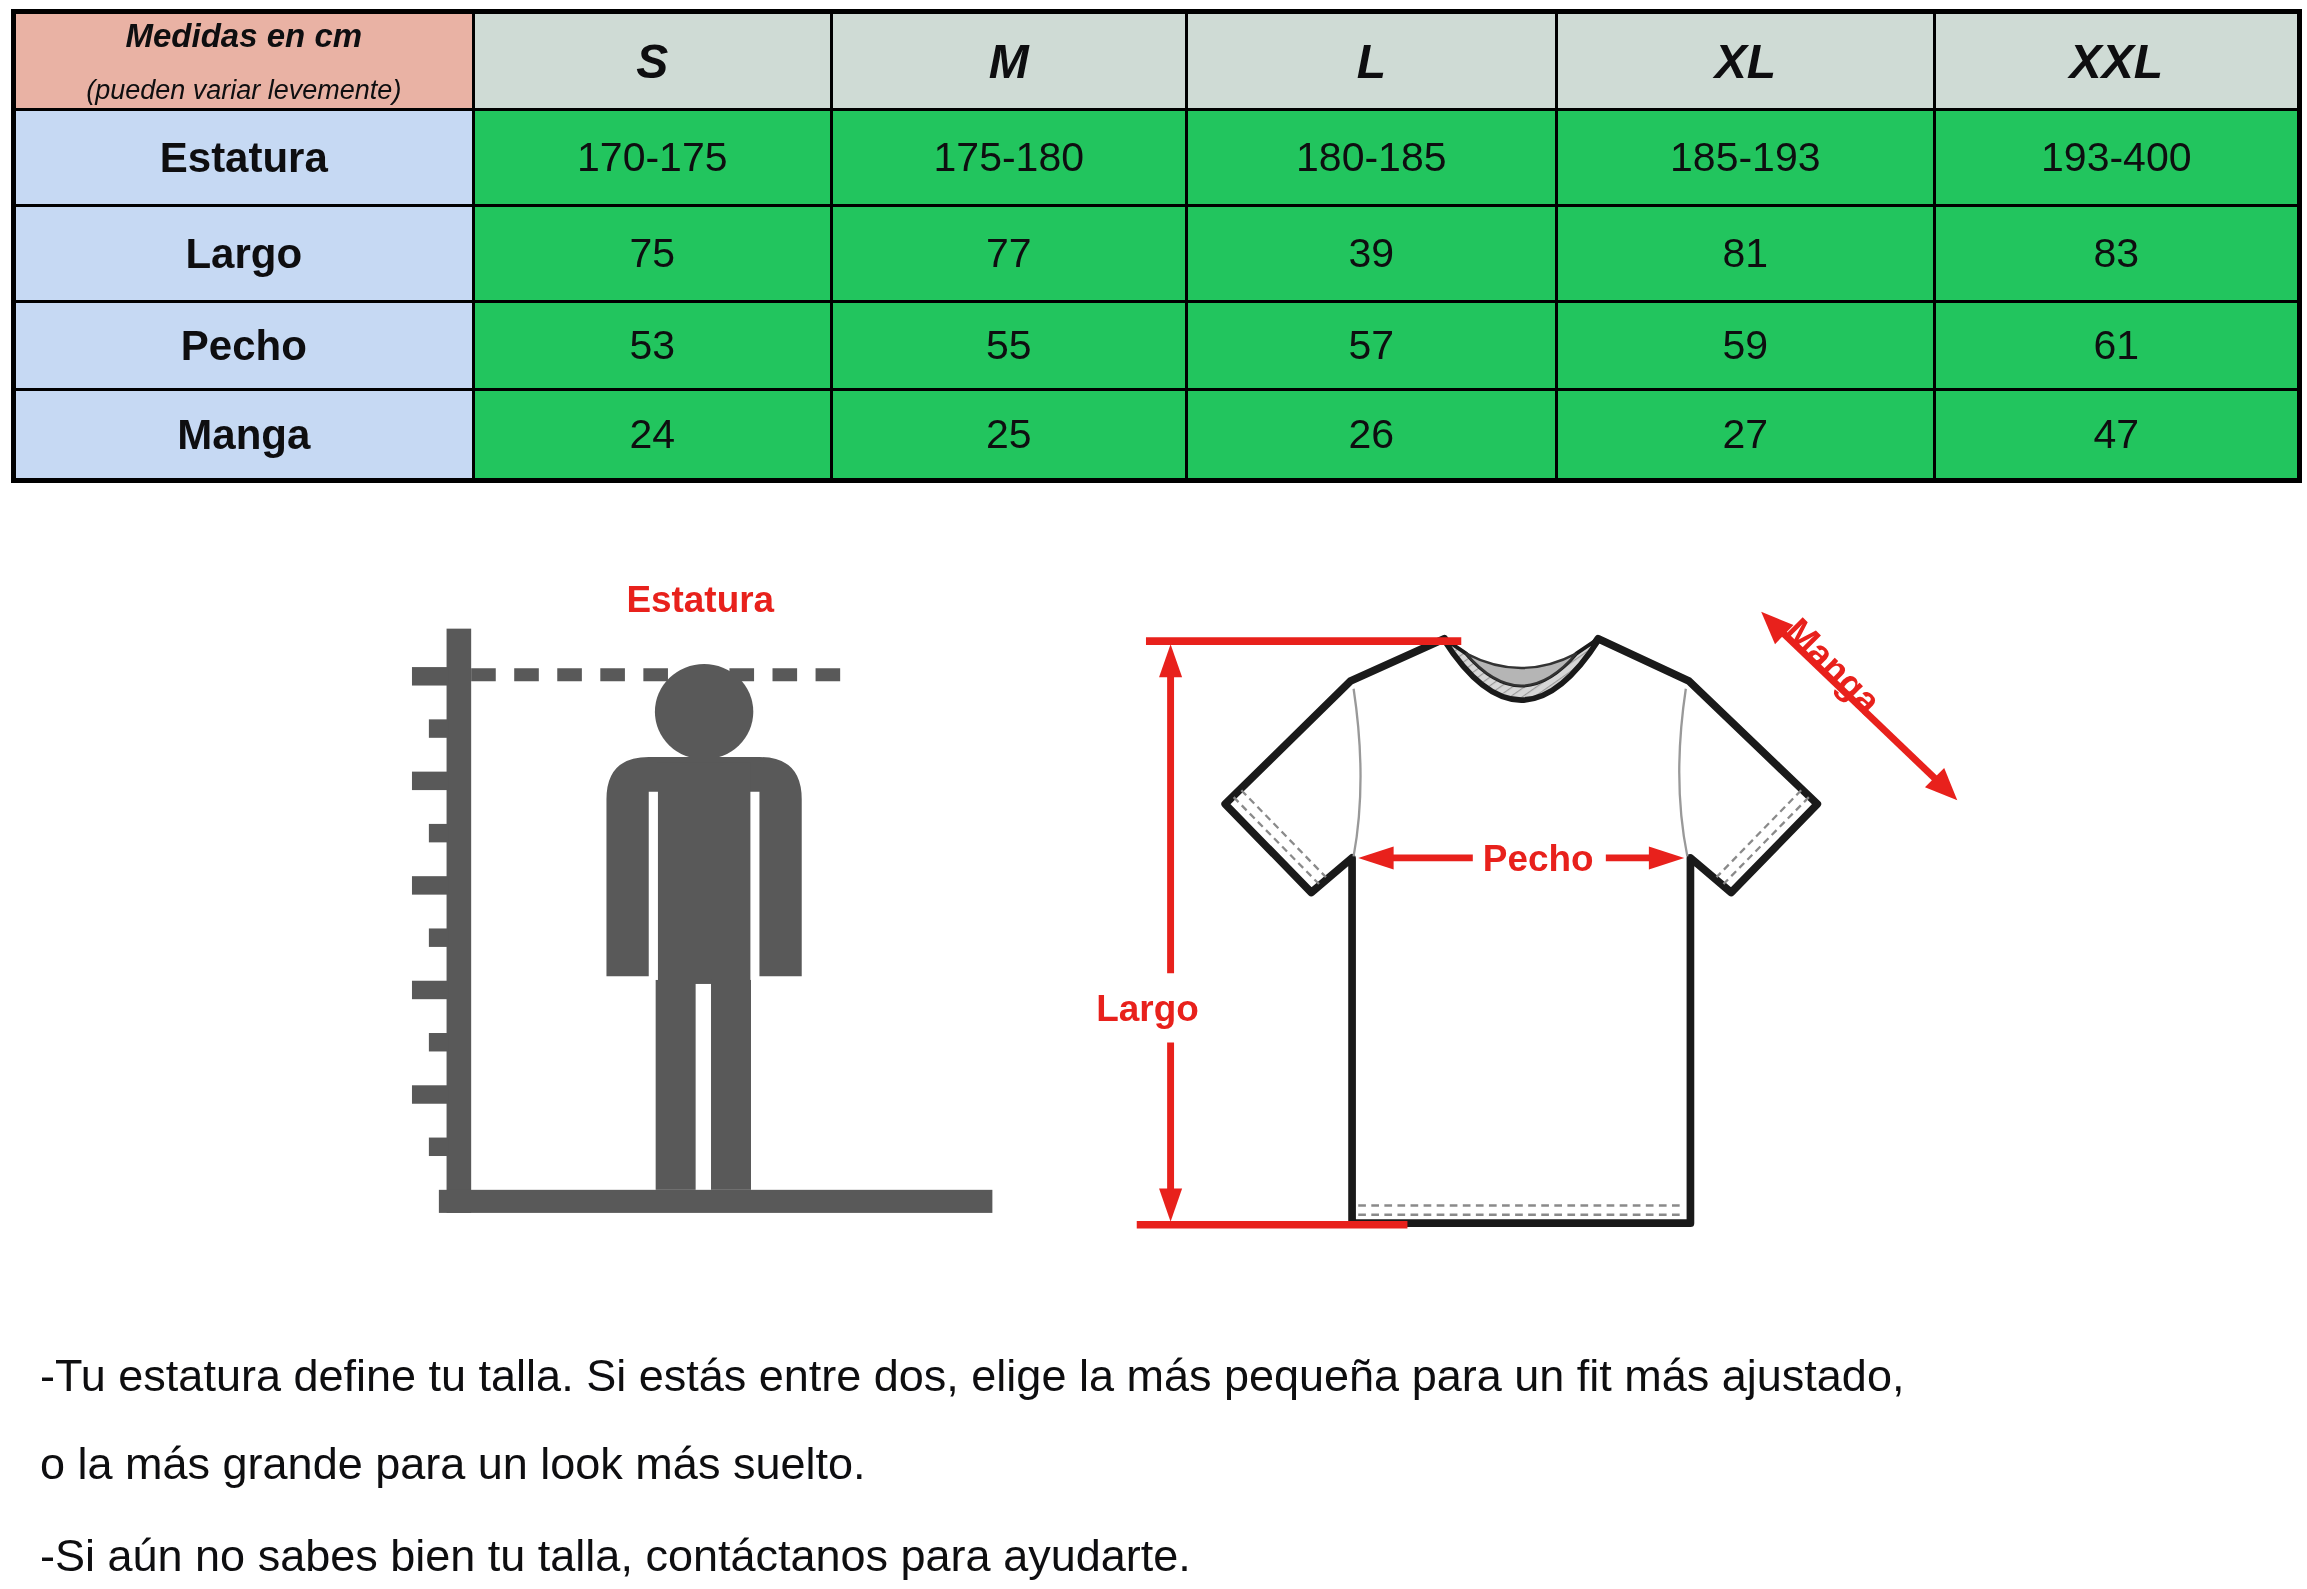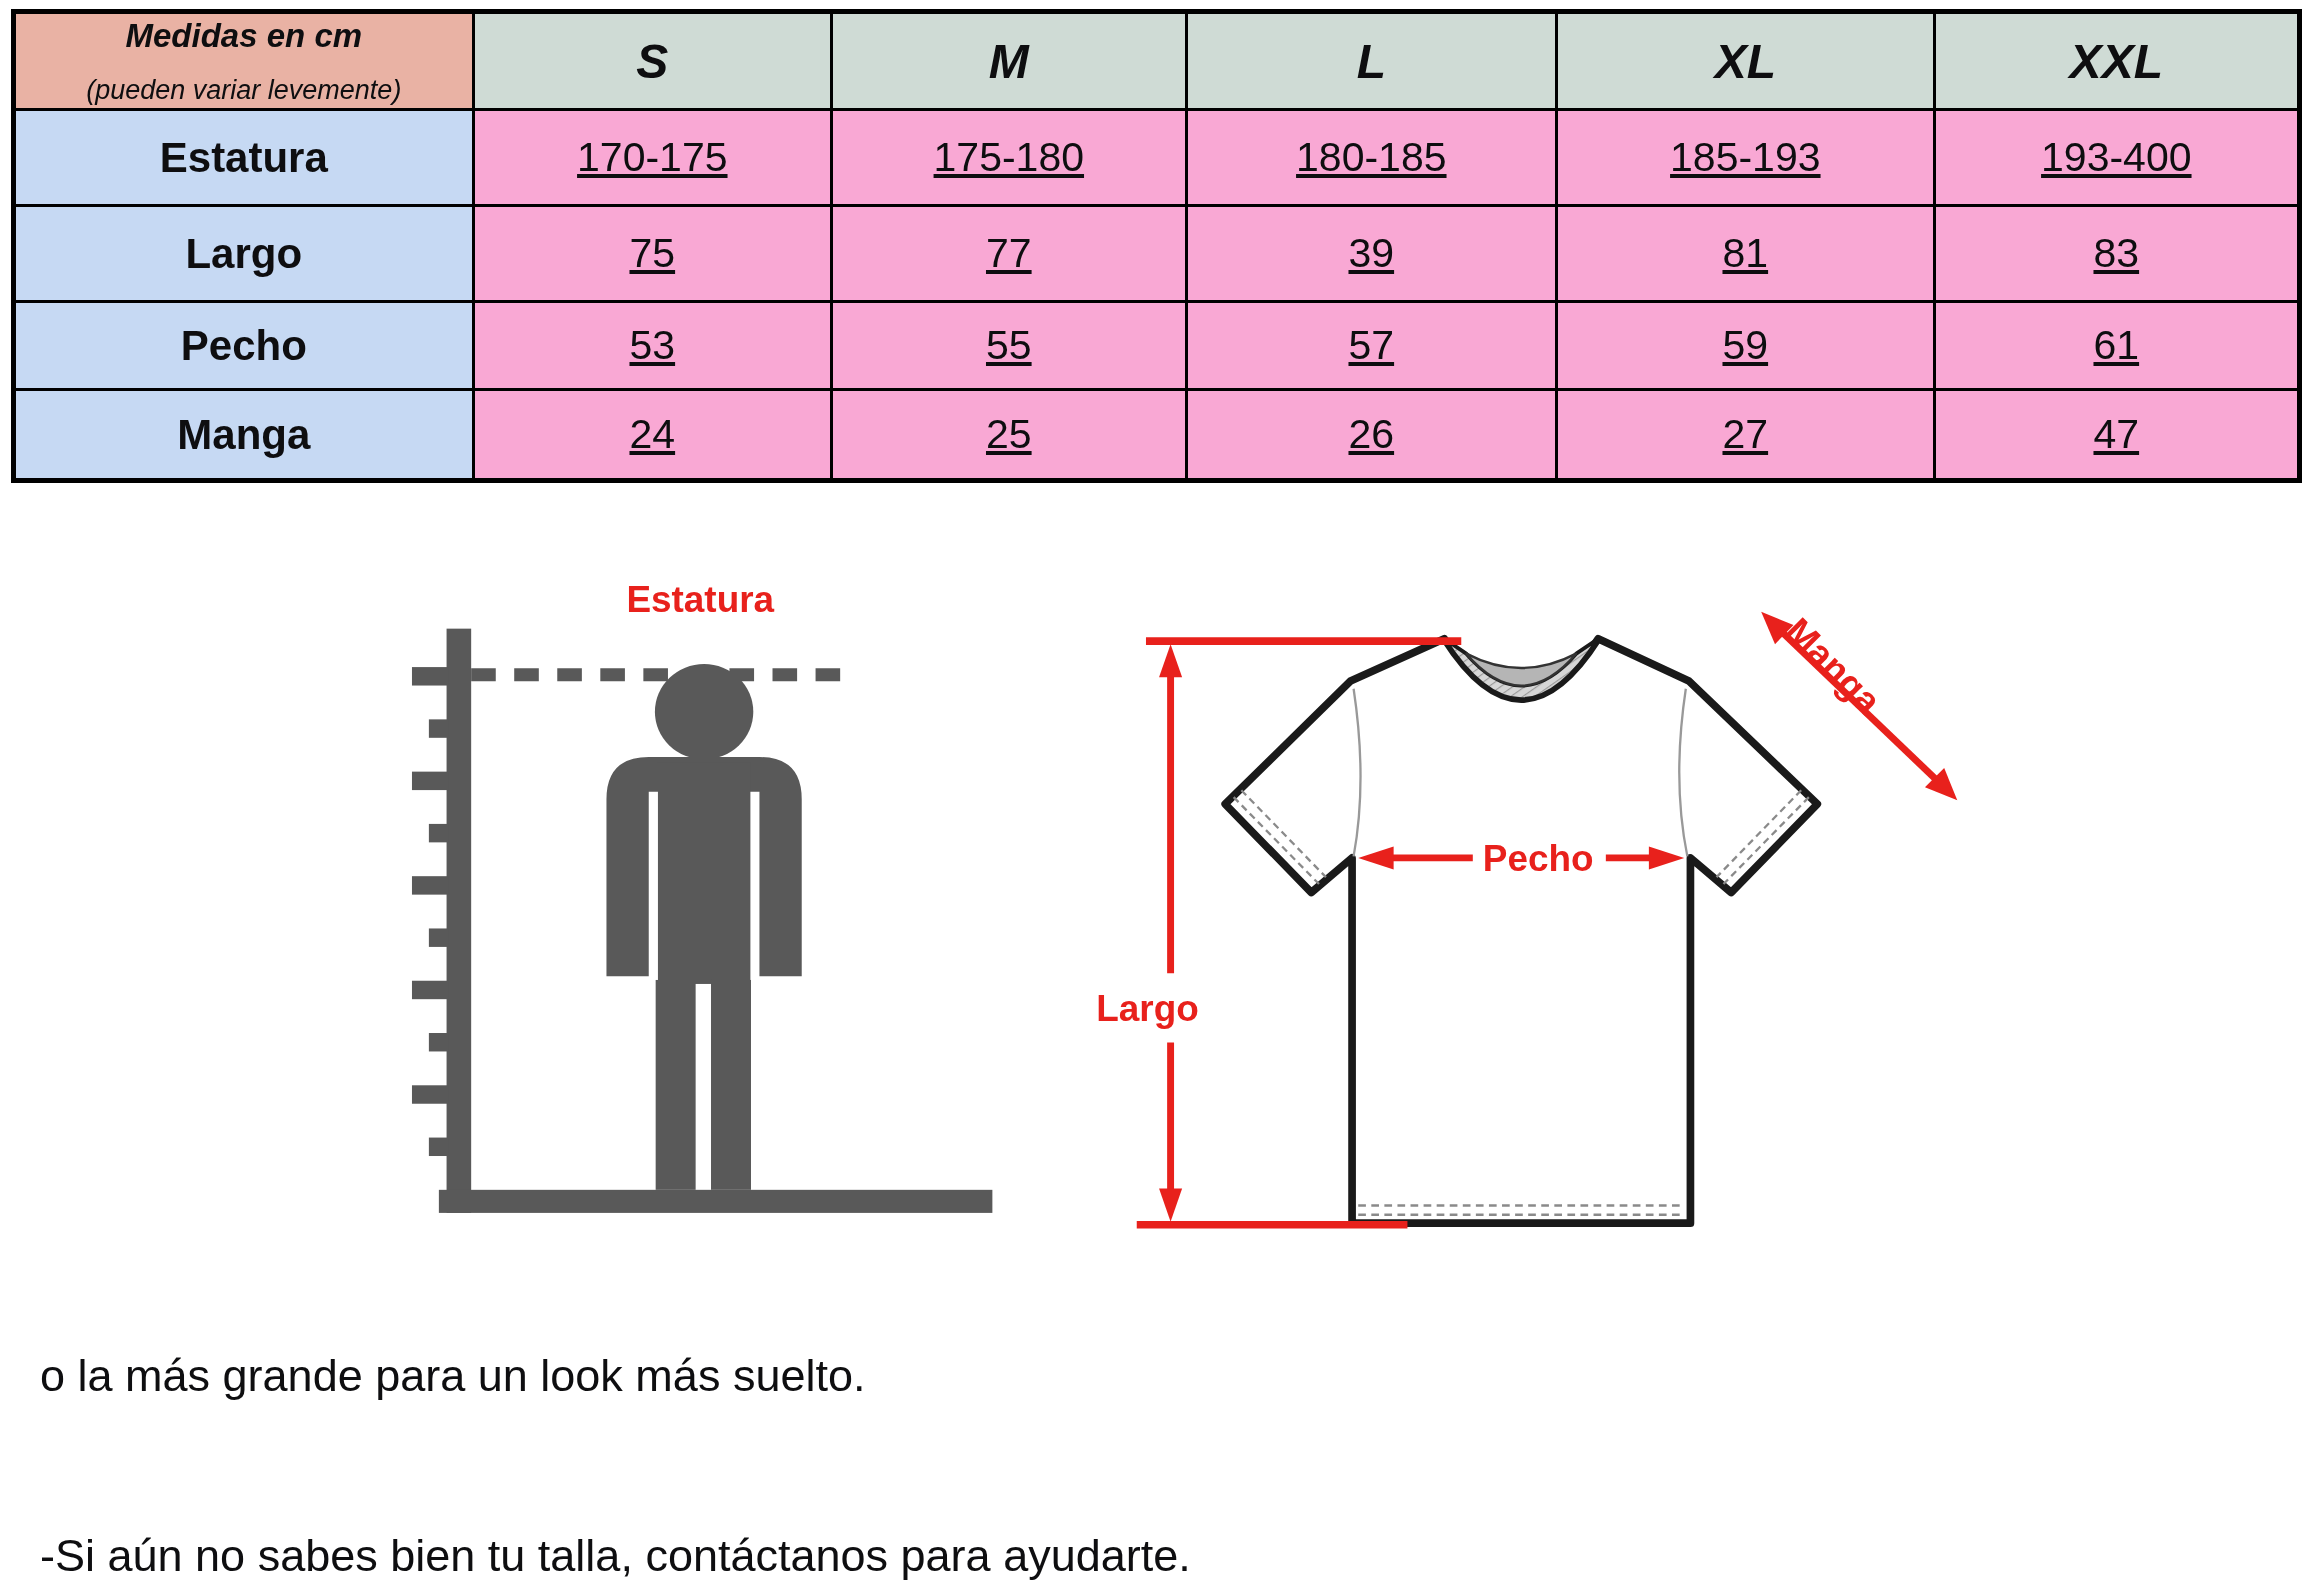--- a/index.html
+++ b/index.html
@@ -16,21 +16,21 @@
   }
   .size-table td,.size-table th{
     border:3.8px solid #000;text-align:center;vertical-align:middle;
     padding:0;overflow:hidden;
   }
   .corner-cell{background:#e9b2a4;}
   .corner-title{font-size:33px;font-weight:bold;line-height:1.15;}
   .corner-sub{font-size:27px;font-weight:normal;line-height:1.15;margin-top:20px;}
   .size-head{background:#cfdbd5;font-size:48px;font-weight:bold;}
   .row-label{background:#c6d9f3;font-size:42px;font-weight:bold;}
-  .data-cell{background:#f9a8d4;font-size:41px;font-weight:normal;text-decoration:underline;}
+  .data-cell{background:#22c55e;font-size:41px;font-weight:normal;}
   tr.hdr{height:98px;font-style:italic;}
   tr.r1{height:96px;}
   tr.r2{height:96px;}
   tr.r3{height:88px;}
   tr.r4{height:91px;}
   
   .person-svg{position:absolute;left:385px;top:561px;}
   .shirt-svg{position:absolute;left:1092px;top:558px;}
   .red-label{font-weight:bold;font-size:48px;}
   
@@ -179,18 +179,19 @@
     <polygon points="870,70 912,87 888,112" stroke="none"></polygon>
     <polygon points="1125,315 1108,273 1083,298" stroke="none"></polygon>
   </g>
 
   <text class="red-label" x="72" y="602" fill="#e8211c" text-anchor="middle" stroke="none" font-size="48" font-weight="bold">Largo</text>
   <text class="red-label" x="580" y="407" fill="#e8211c" text-anchor="middle" stroke="none" font-size="48" font-weight="bold">Pecho</text>
   <text class="red-label" x="952" y="152" fill="#e8211c" text-anchor="middle" stroke="none" font-size="48" font-weight="bold" transform="rotate(45 952 152)">Manga</text>
 </svg>
 
 <div class="notes" id="note1">
+  <div>-Tu estatura define tu talla. Si estás entre dos, elige la más pequeña para un fit más ajustado,</div>
   <div>o la más grande para un look más suelto.</div>
 </div>
 <div class="notes" id="note2">
   <div>-Si aún no sabes bien tu talla, contáctanos para ayudarte.</div>
 </div>
 
 
 </body></html>

